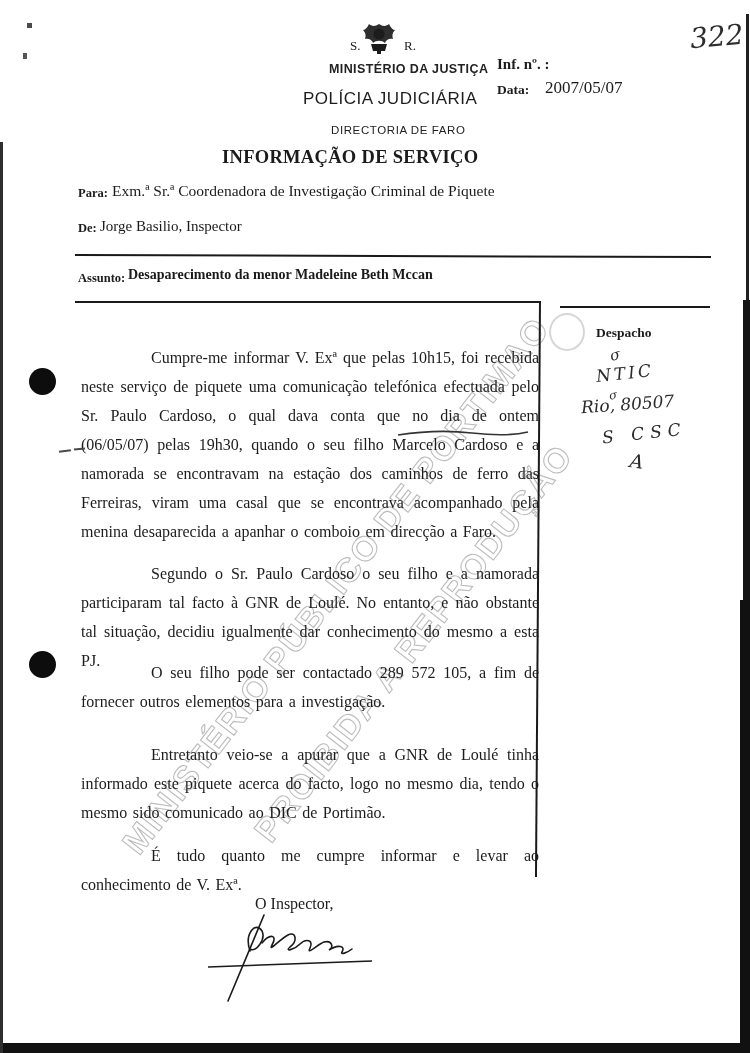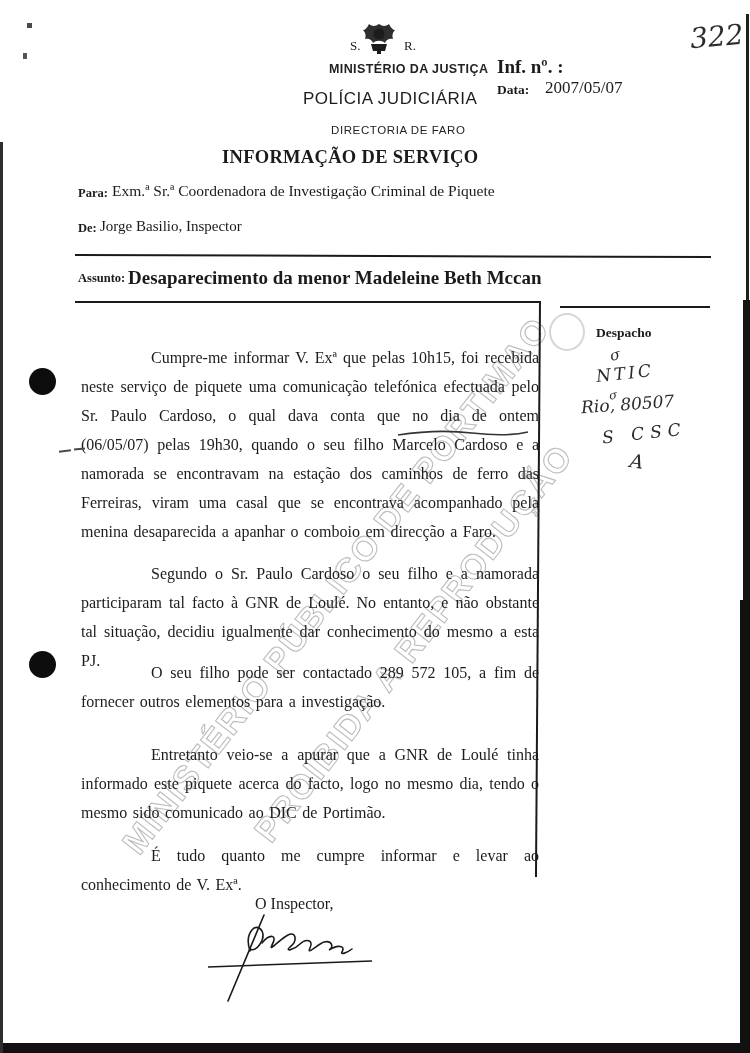--- a/index.html
+++ b/index.html
@@ -10,33 +10,33 @@
   }
   .abs { position:absolute; }
 
   
   .crest-s   { left:350px; top:38px; font-size:13px; }
   .crest-r   { left:404px; top:38px; font-size:13px; }
   .crest-svg { left:360px; top:22px; }
   .ministry  { left:329px; top:62px; font-family:"Liberation Sans",sans-serif; font-weight:700; font-size:12.5px; letter-spacing:0.4px; color:#222; }
   .agency    { left:303px; top:89px; font-family:"Liberation Sans",sans-serif; font-weight:400; font-size:17px; letter-spacing:0.5px; color:#1d1d1d; }
   .directorate { left:331px; top:124px; font-family:"Liberation Sans",sans-serif; font-size:11.5px; letter-spacing:0.6px; color:#222; }
-  .inf-label  { left:497px; top:56px; font-weight:700; font-size:19px; }
+  .inf-label  { left:497px; top:56px; font-weight:700; font-size:15px; }
   .data-label { left:497px; top:82px; font-weight:700; font-size:13.5px; }
   .data-value { left:545px; top:78px; font-size:17px; }
   .page-num   { left:690px; top:20px; font-family:"DejaVu Serif",serif; font-style:italic; font-size:28px; color:#2c2c2c; transform:rotate(-5deg); }
 
   .title { left:222px; top:147px; font-size:18.5px; font-weight:700; letter-spacing:0.3px; }
 
   .para-label    { left:78px;  top:186px; font-weight:700; font-size:12.5px; }
   .para-value    { left:112px; top:182px; font-size:15.5px; }
   .de-label      { left:78px;  top:221px; font-weight:700; font-size:12.5px;text-align:right; }
   .de-value      { left:100px; top:218px; font-size:15px; }
   .assunto-label { left:78px;  top:271px; font-weight:700; font-size:12.5px; }
-  .assunto-value { left:128px; top:267px; font-weight:700; font-size:19px; }
+  .assunto-value { left:128px; top:267px; font-weight:700; font-size:14px; }
 
   
   .rule1  { left:75px;  top:255px; width:636px; height:2px; background:#1a1a1a; transform:rotate(0.2deg); }
   .rule2a { left:75px;  top:301px; width:465px; height:2px; background:#1a1a1a; }
   .rule2b { left:560px; top:306px; width:150px; height:2px; background:#1a1a1a; }
   .vline  { left:539px; top:301px; width:2px; height:576px; background:#1a1a1a; transform-origin:top left; transform:rotate(0.4deg); }
 
   
   .despacho-label { left:596px; top:325px; font-weight:700; font-size:13.5px; }
   .hw { position:absolute; font-family:"DejaVu Serif",serif; font-style:italic; color:#2b2b2b; white-space:nowrap; }

